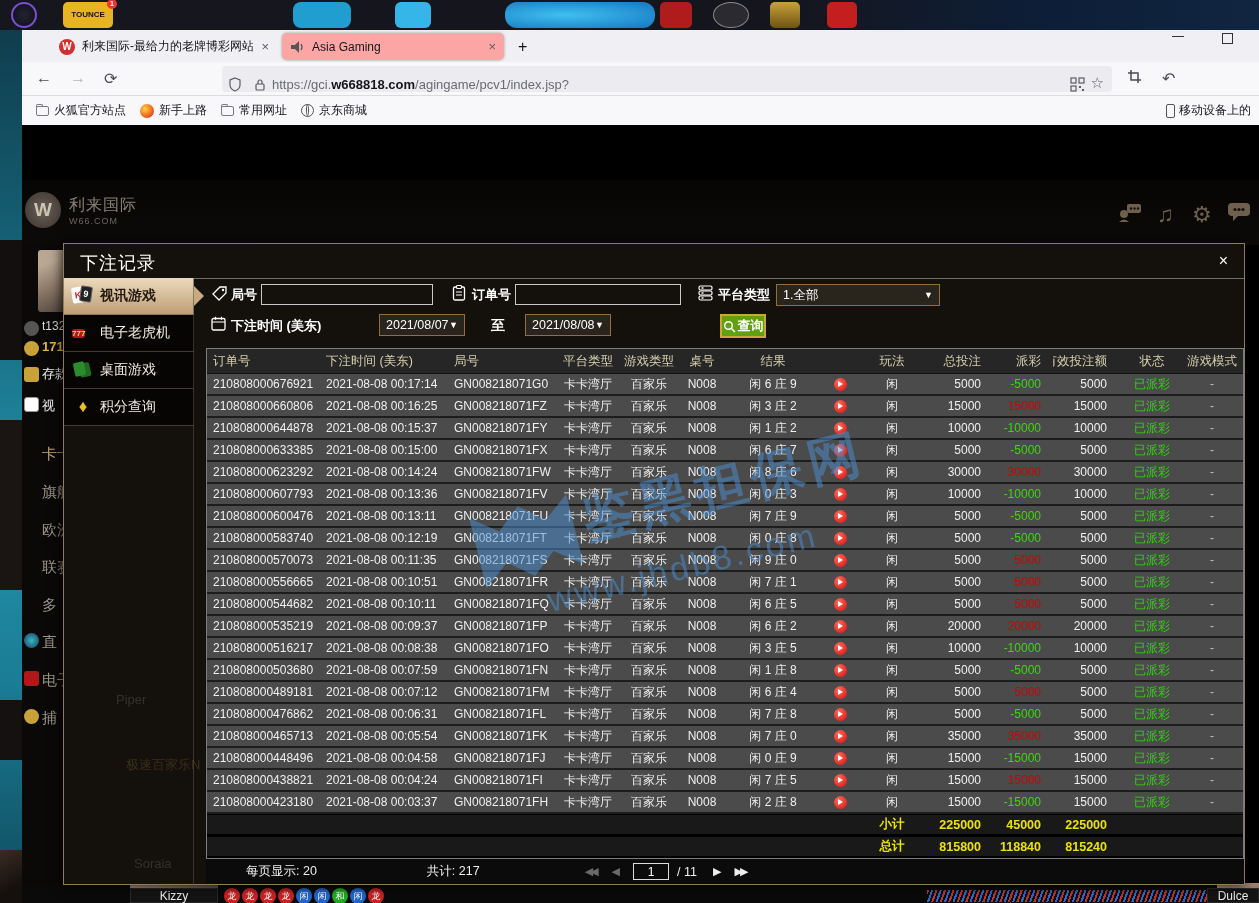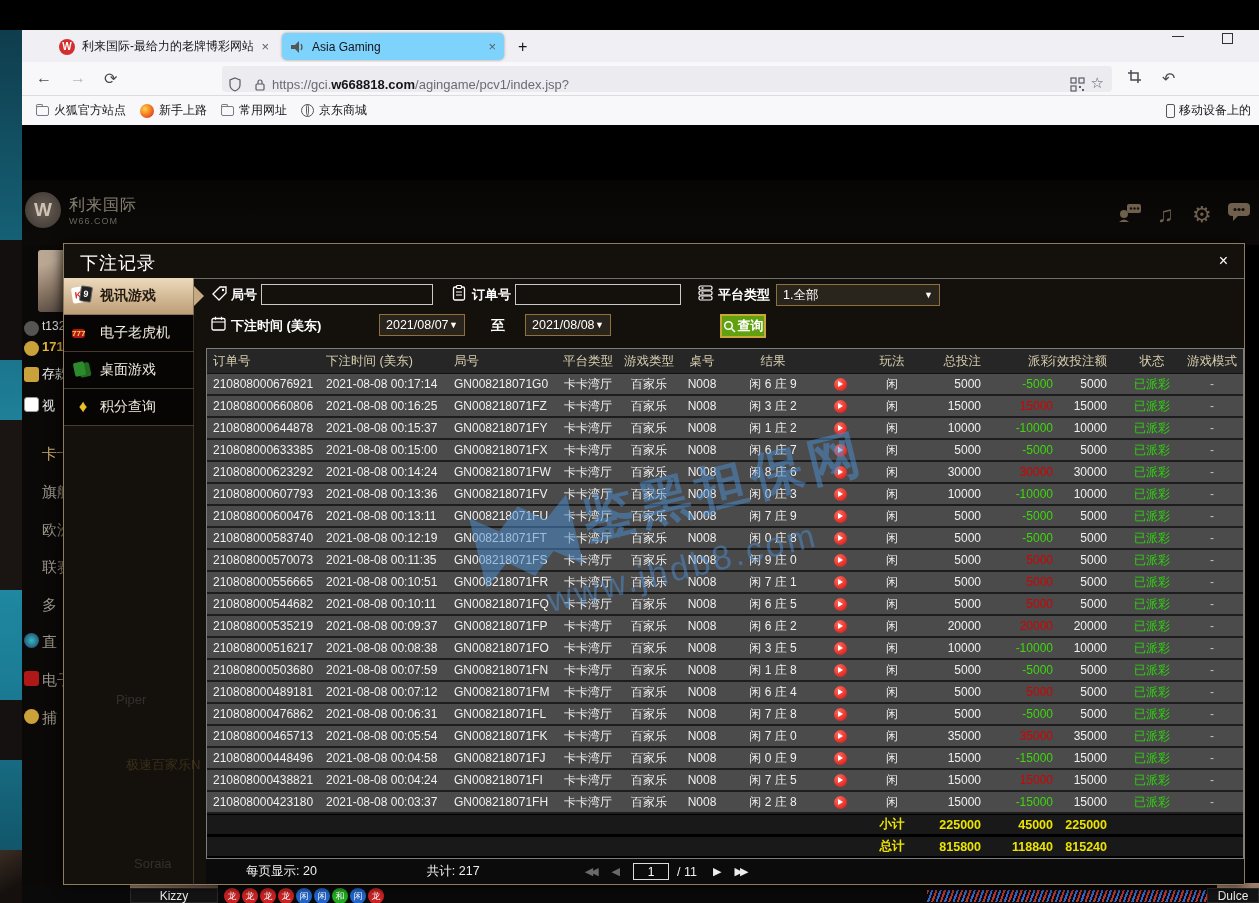--- a/index.html
+++ b/index.html
@@ -14,21 +14,21 @@
 
   
   #wallpaper{left:0;top:30px;width:22px;height:873px;background:linear-gradient(180deg,#0f3d4d 0%,#17697f 30%,#2391ab 55%,#1b7c95 75%,#0f4a5c 100%);}
   .wp-blob{position:absolute;left:0;width:22px;background:#120f0e;}
 
   
   #fx{left:22px;top:30px;width:1237px;height:873px;background:#f0f0f4;}
   #tabbar{position:absolute;left:0;top:0;width:100%;height:32px;background:#f0f0f4;}
   .tab{position:absolute;top:3px;height:27px;display:flex;align-items:center;font-size:12px;color:#15141a;}
   #tab1{left:30px;width:225px;}
-  #tab2{left:260px;width:222px;background:#7dd3fc;border-radius:5px;box-shadow:0 0 3px rgba(0,0,0,.35);}
+  #tab2{left:260px;width:222px;background:#fca5a5;border-radius:5px;box-shadow:0 0 3px rgba(0,0,0,.35);}
   .tab .title{flex:1;overflow:hidden;white-space:nowrap;}
   .tab .tclose{color:#5b5b66;font-size:13px;padding:0 8px;}
   .favicon{width:16px;height:16px;margin:0 7px;flex:none;}
   #w-badge{border-radius:50%;background:#d32f2f;color:#fff;font-size:10px;font-weight:bold;text-align:center;line-height:16px;}
   #newtab-btn{position:absolute;left:496px;top:8px;color:#15141a;font-size:16px;}
   .winctl{position:absolute;top:2px;color:#333;font-size:13px;}
   #min-btn{left:1150px;top:6px;width:12px;border-top:1.5px solid #333;}
   #max-btn{left:1200px;top:3px;width:11px;height:11px;border:1.5px solid #333;}
 
   #navbar{position:absolute;left:0;top:32px;width:100%;height:34px;background:#f8f8fa;border-bottom:1px solid #dcdce0;}
@@ -108,21 +108,21 @@
   #table{position:absolute;left:142px;top:104px;width:1038px;border:1px solid #7d7d7d;background:#4b4b4b;}
   .trow{display:flex;height:22px;background:#4b4b4b;border-bottom:2px solid #1d1d1d;color:#f0f0f0;font-size:12px;}
   .trow:last-child{border-bottom:none;}
   #thead{height:25px;background:#262626;color:#d8cfae;font-size:12.5px;border-bottom:1px solid #111;}
   .cell{flex:none;display:flex;align-items:center;justify-content:center;overflow:hidden;white-space:nowrap;}
   .c0{width:115px;justify-content:flex-start;padding-left:6px;}
   .c1{width:128px;justify-content:flex-start;padding-left:4px;}
   .c2{width:105px;justify-content:flex-start;padding-left:4px;}
   .c3{width:66px;}.c4{width:56px;}.c5{width:50px;}.c6{width:92px;}.c7{width:42px;}.c8{width:62px;}
   .c9{width:72px;justify-content:flex-end;padding-right:14px;}
-  .c10{width:58px;justify-content:flex-end;}
+  .c10{width:58px;justify-content:flex-end;padding-right:12px;}
   .c11{width:70px;justify-content:flex-end;padding-right:16px;}
   .c12{width:58px;}.c13{flex:1;}
   .pos{color:#d40000;}.neg{color:#3fd60e;}
   .status{color:#2ed60c;}
   .dash{color:#c2c2c2;}
   .play-btn{width:13px;height:13px;border-radius:50%;background:radial-gradient(circle at 35% 30%,#ff6a5a,#d90f0f);position:relative;}
   .play-btn:before{content:"";position:absolute;left:4.5px;top:3.5px;border-left:5px solid #fff;border-top:3px solid transparent;border-bottom:3px solid transparent;}
   .total-row{display:flex;height:22px;background:#191919;border-top:1px solid #000;border-bottom:2px solid #000;color:#ece400;font-weight:bold;font-size:12.5px;}
   .total-row .cell{color:#ece400;}
 
@@ -139,20 +139,31 @@
   #wm-text1{color:#4a8fd4;font-size:52px;font-weight:bold;letter-spacing:6px;}
   #wm-text2{color:#4a8fd4;font-size:34px;margin-top:-6px;letter-spacing:3px;}
 
   svg{display:block;}
 </style>
 </head>
 <body>
 
 <div id="screen">
 
+  <div class="abs" id="top-strip">
+    <div class="tsi" style="left:11px;width:26px;border-radius:50%;background:radial-gradient(#223,#101018);border:2px solid #7a4fd4;"></div>
+    <div class="tsi" style="left:63px;width:50px;background:#e8b422;color:#111;font-size:8px;font-weight:bold;text-align:center;line-height:26px;">TOUNCE<span style="position:absolute;right:-4px;top:-3px;width:10px;height:10px;border-radius:50%;background:#e33;color:#fff;font-size:7px;line-height:10px;">1</span></div>
+    <div class="tsi" style="left:293px;width:58px;background:#1f9ecf;border-radius:8px;"></div>
+    <div class="tsi" style="left:395px;width:36px;background:#36b6e8;border-radius:6px;"></div>
+    <div class="tsi" style="left:505px;width:150px;background:radial-gradient(ellipse at 40% 50%,#3fc0f0,#1576c0);border-radius:12px;"></div>
+    <div class="tsi" style="left:660px;width:32px;background:#b01c1c;"></div>
+    <div class="tsi" style="left:713px;width:36px;background:#2a2a30;border-radius:50%;border:1px solid #888;"></div>
+    <div class="tsi" style="left:770px;width:30px;background:linear-gradient(#caa13c,#6e5412);"></div>
+    <div class="tsi" style="left:827px;width:30px;background:#c41e1e;"></div>
+  </div>
   <div class="abs" id="left-char">变</div>
   <div class="abs" id="wallpaper">
     <div class="wp-blob" style="top:210px;height:120px;"></div>
     <div class="wp-blob" style="top:390px;height:170px;background:#1a1412;"></div>
     <div class="wp-blob" style="top:670px;height:60px;background:#141110;"></div>
     <div class="wp-blob" style="top:820px;height:53px;background:linear-gradient(150deg,#3a2c24,#15100d 70%);"></div>
   </div>
 
   <div class="abs" id="fx">
 

